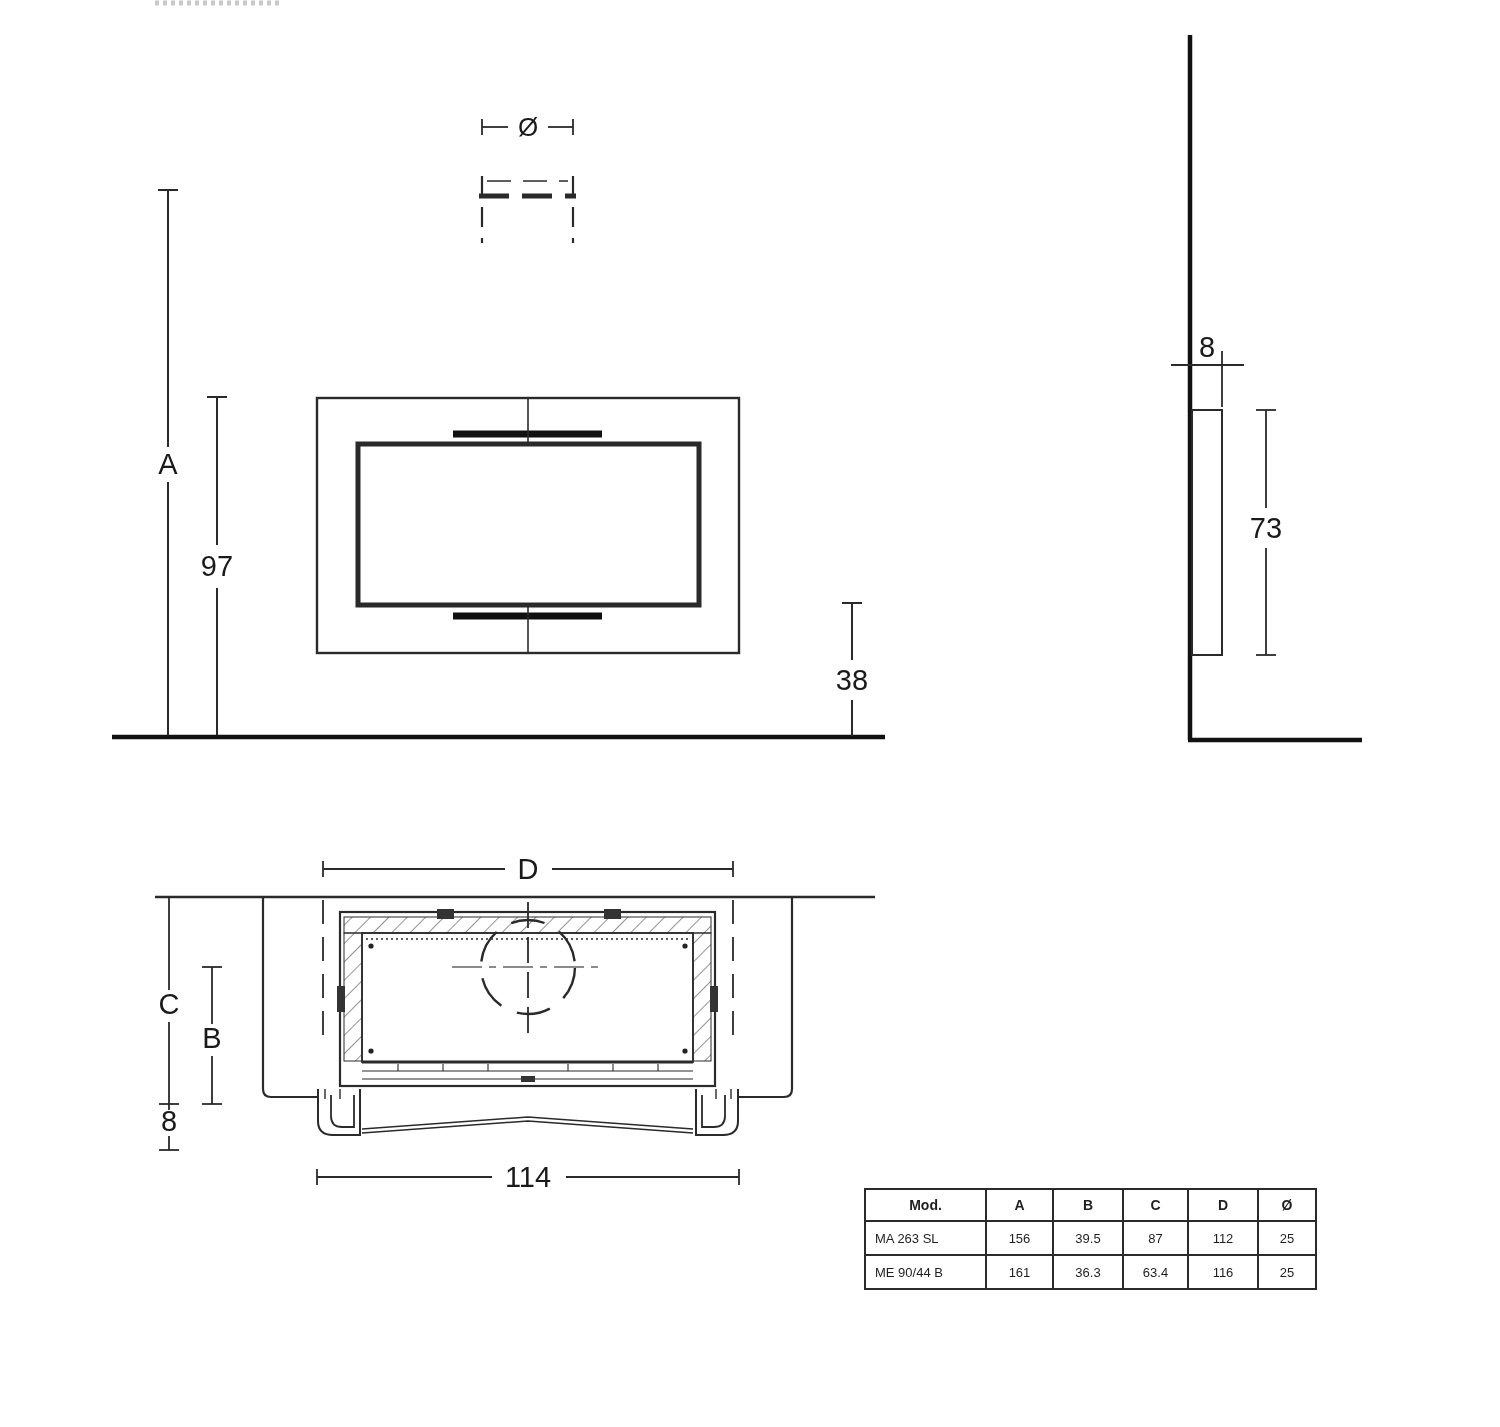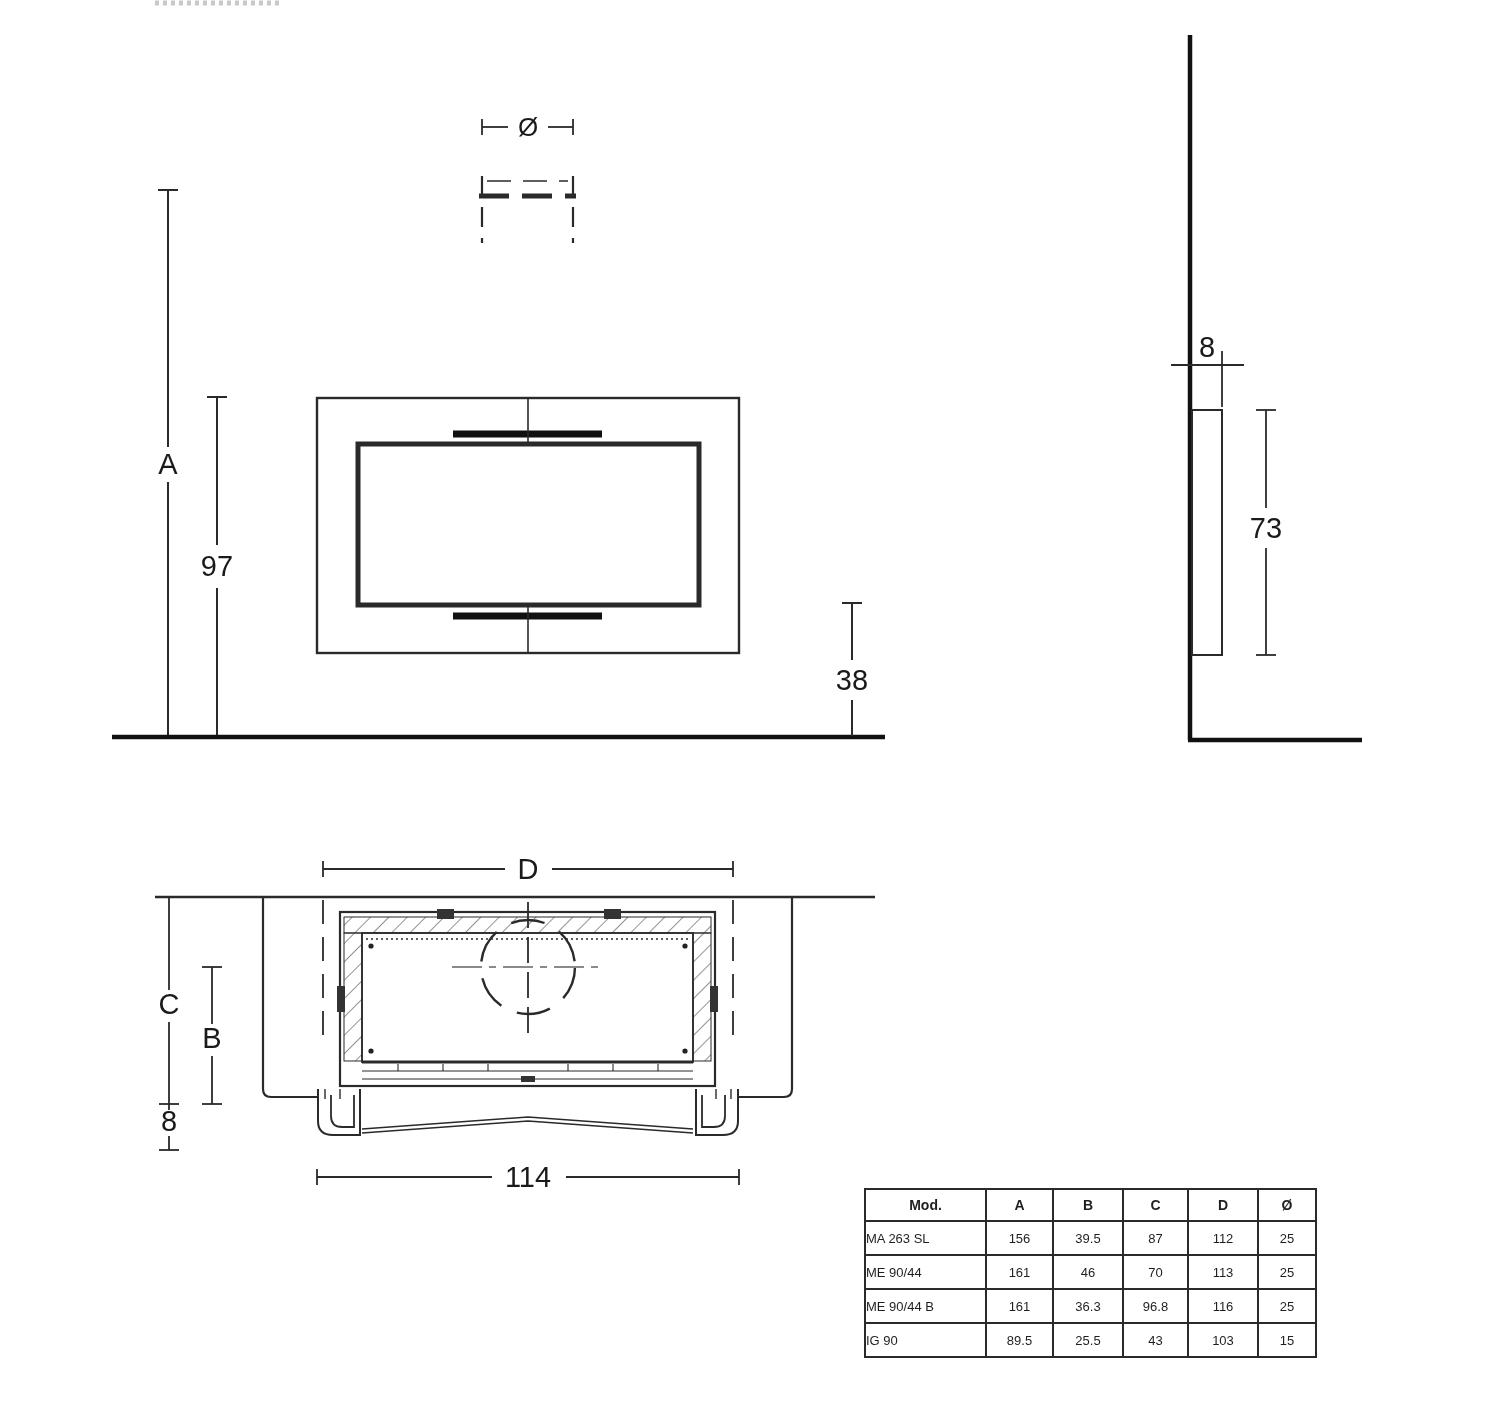--- a/index.html
+++ b/index.html
@@ -16,21 +16,21 @@
   table.spec{
     position:absolute;left:864px;top:1188px;width:451px;
     border-collapse:collapse;table-layout:fixed;background:#fff;color:#1f1f1f;
   }
   .spec th,.spec td{
     border:2px solid #2a2a2a;text-align:center;vertical-align:middle;
     font-size:13px;padding:0;overflow:hidden;white-space:nowrap;
   }
   .spec th{height:30px;font-weight:bold;font-size:14px}
   .spec td{height:32px}
-  .spec td.model{text-align:left;padding-left:0}
+  .spec td.model{text-align:left;padding-left:9px}
 </style>
 </head>
 <body>
 
 <div class="page">
 
 <svg width="1500" height="1427" viewBox="0 0 1500 1427">
   <defs>
     <pattern id="hatch" width="13" height="13" patternUnits="userSpaceOnUse" patternTransform="rotate(45)">
       <line x1="0" y1="0" x2="0" y2="13" stroke="#4a4a4a" stroke-width="1.2"></line>
@@ -229,39 +229,23 @@
   <tbody>
     <tr>
       <td class="model">MA 263 SL</td>
       <td>156</td>
       <td>39.5</td>
       <td>87</td>
       <td>112</td>
       <td>25</td>
     </tr>
     <tr>
-      <td class="model">ME 90/44</td>
-      <td>161</td>
-      <td>46</td>
-      <td>70</td>
-      <td>113</td>
-      <td>25</td>
-    </tr>
-    <tr>
       <td class="model">ME 90/44 B</td>
       <td>161</td>
       <td>36.3</td>
-      <td>96.8</td>
+      <td>63.4</td>
       <td>116</td>
       <td>25</td>
     </tr>
-    <tr>
-      <td class="model">IG 90</td>
-      <td>89.5</td>
-      <td>25.5</td>
-      <td>43</td>
-      <td>103</td>
-      <td>15</td>
-    </tr>
   </tbody>
 </table>
 
 </div>
 
 </body></html>

